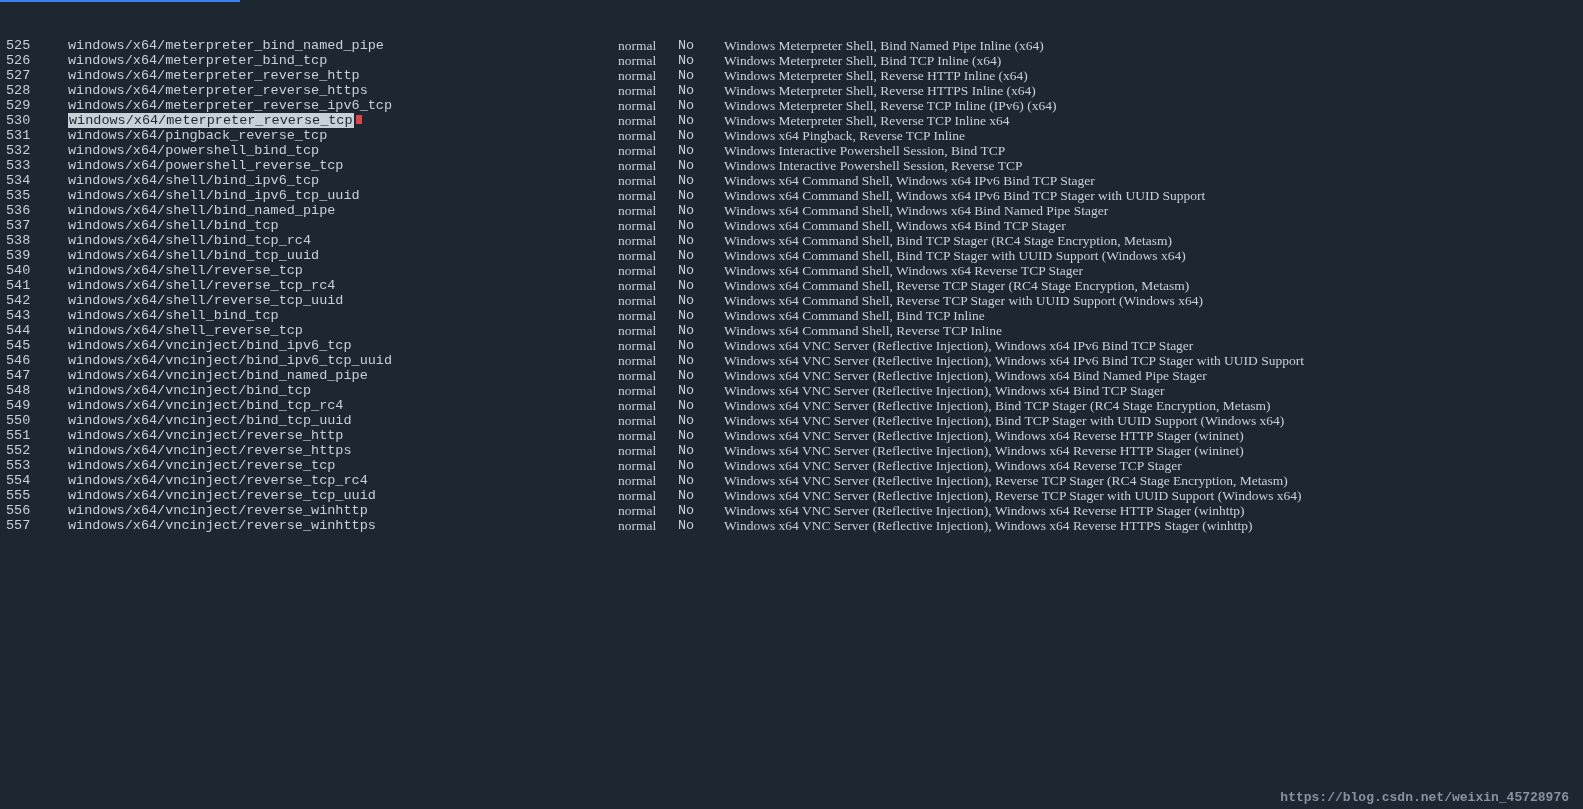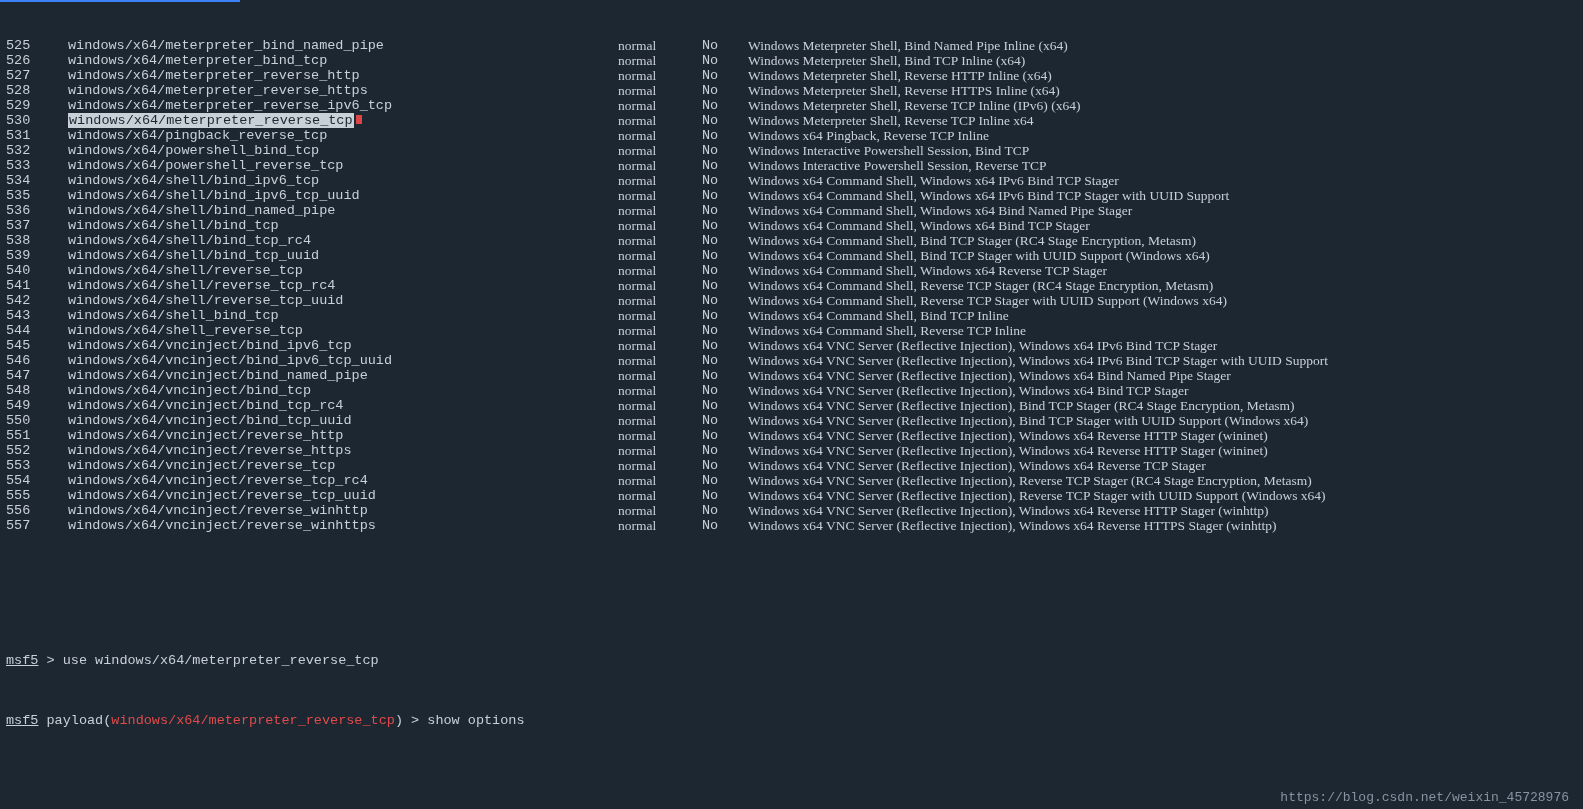--- a/index.html
+++ b/index.html
@@ -21,57 +21,56 @@
     background: #3b82f6;
   }
   .terminal {
     padding: 8px 6px;
     white-space: pre;
   }
   .row { display: flex; }
   .col-num { width: 62px; text-align: left; padding-right: 14px; }
   .col-name { width: 550px; }
   .col-rank { width: 60px; font-family: Liberation Serif, serif; }
-  .col-check { width: 46px; margin-left: 24px; }
+  .col-check { width: 46px; }
   .col-desc { flex: 1; font-family: Liberation Serif, serif; }
   .highlight {
     background: #c8d0d8;
     color: #1c2732;
     padding: 0 1px;
   }
   .red-cursor {
     display: inline-block;
     width: 6px; height: 9px;
     background: #d44;
     margin-left: 2px;
   }
   .prompt-underline { text-decoration: underline; }
   .prompt-red { color: #e24a4a; }
   .watermark {
     position: absolute;
     right: 14px;
     bottom: 4px;
     color: #8892a0;
     font-size: 13px;
+    font-weight: bold;
   }
 </style>
 </head>
 <body>
 
 <div class="progress-bar"></div>
 
 <div class="terminal">
   <div id="payload-list"><div class="row"><span class="col-num">525</span><span class="col-name">windows/x64/meterpreter_bind_named_pipe</span><span class="col-rank">normal</span><span class="col-check">No</span><span class="col-desc">Windows Meterpreter Shell, Bind Named Pipe Inline (x64)</span></div><div class="row"><span class="col-num">526</span><span class="col-name">windows/x64/meterpreter_bind_tcp</span><span class="col-rank">normal</span><span class="col-check">No</span><span class="col-desc">Windows Meterpreter Shell, Bind TCP Inline (x64)</span></div><div class="row"><span class="col-num">527</span><span class="col-name">windows/x64/meterpreter_reverse_http</span><span class="col-rank">normal</span><span class="col-check">No</span><span class="col-desc">Windows Meterpreter Shell, Reverse HTTP Inline (x64)</span></div><div class="row"><span class="col-num">528</span><span class="col-name">windows/x64/meterpreter_reverse_https</span><span class="col-rank">normal</span><span class="col-check">No</span><span class="col-desc">Windows Meterpreter Shell, Reverse HTTPS Inline (x64)</span></div><div class="row"><span class="col-num">529</span><span class="col-name">windows/x64/meterpreter_reverse_ipv6_tcp</span><span class="col-rank">normal</span><span class="col-check">No</span><span class="col-desc">Windows Meterpreter Shell, Reverse TCP Inline (IPv6) (x64)</span></div><div class="row"><span class="col-num">530</span><span class="col-name"><span class="highlight">windows/x64/meterpreter_reverse_tcp</span><span class="red-cursor"></span></span><span class="col-rank">normal</span><span class="col-check">No</span><span class="col-desc">Windows Meterpreter Shell, Reverse TCP Inline x64</span></div><div class="row"><span class="col-num">531</span><span class="col-name">windows/x64/pingback_reverse_tcp</span><span class="col-rank">normal</span><span class="col-check">No</span><span class="col-desc">Windows x64 Pingback, Reverse TCP Inline</span></div><div class="row"><span class="col-num">532</span><span class="col-name">windows/x64/powershell_bind_tcp</span><span class="col-rank">normal</span><span class="col-check">No</span><span class="col-desc">Windows Interactive Powershell Session, Bind TCP</span></div><div class="row"><span class="col-num">533</span><span class="col-name">windows/x64/powershell_reverse_tcp</span><span class="col-rank">normal</span><span class="col-check">No</span><span class="col-desc">Windows Interactive Powershell Session, Reverse TCP</span></div><div class="row"><span class="col-num">534</span><span class="col-name">windows/x64/shell/bind_ipv6_tcp</span><span class="col-rank">normal</span><span class="col-check">No</span><span class="col-desc">Windows x64 Command Shell, Windows x64 IPv6 Bind TCP Stager</span></div><div class="row"><span class="col-num">535</span><span class="col-name">windows/x64/shell/bind_ipv6_tcp_uuid</span><span class="col-rank">normal</span><span class="col-check">No</span><span class="col-desc">Windows x64 Command Shell, Windows x64 IPv6 Bind TCP Stager with UUID Support</span></div><div class="row"><span class="col-num">536</span><span class="col-name">windows/x64/shell/bind_named_pipe</span><span class="col-rank">normal</span><span class="col-check">No</span><span class="col-desc">Windows x64 Command Shell, Windows x64 Bind Named Pipe Stager</span></div><div class="row"><span class="col-num">537</span><span class="col-name">windows/x64/shell/bind_tcp</span><span class="col-rank">normal</span><span class="col-check">No</span><span class="col-desc">Windows x64 Command Shell, Windows x64 Bind TCP Stager</span></div><div class="row"><span class="col-num">538</span><span class="col-name">windows/x64/shell/bind_tcp_rc4</span><span class="col-rank">normal</span><span class="col-check">No</span><span class="col-desc">Windows x64 Command Shell, Bind TCP Stager (RC4 Stage Encryption, Metasm)</span></div><div class="row"><span class="col-num">539</span><span class="col-name">windows/x64/shell/bind_tcp_uuid</span><span class="col-rank">normal</span><span class="col-check">No</span><span class="col-desc">Windows x64 Command Shell, Bind TCP Stager with UUID Support (Windows x64)</span></div><div class="row"><span class="col-num">540</span><span class="col-name">windows/x64/shell/reverse_tcp</span><span class="col-rank">normal</span><span class="col-check">No</span><span class="col-desc">Windows x64 Command Shell, Windows x64 Reverse TCP Stager</span></div><div class="row"><span class="col-num">541</span><span class="col-name">windows/x64/shell/reverse_tcp_rc4</span><span class="col-rank">normal</span><span class="col-check">No</span><span class="col-desc">Windows x64 Command Shell, Reverse TCP Stager (RC4 Stage Encryption, Metasm)</span></div><div class="row"><span class="col-num">542</span><span class="col-name">windows/x64/shell/reverse_tcp_uuid</span><span class="col-rank">normal</span><span class="col-check">No</span><span class="col-desc">Windows x64 Command Shell, Reverse TCP Stager with UUID Support (Windows x64)</span></div><div class="row"><span class="col-num">543</span><span class="col-name">windows/x64/shell_bind_tcp</span><span class="col-rank">normal</span><span class="col-check">No</span><span class="col-desc">Windows x64 Command Shell, Bind TCP Inline</span></div><div class="row"><span class="col-num">544</span><span class="col-name">windows/x64/shell_reverse_tcp</span><span class="col-rank">normal</span><span class="col-check">No</span><span class="col-desc">Windows x64 Command Shell, Reverse TCP Inline</span></div><div class="row"><span class="col-num">545</span><span class="col-name">windows/x64/vncinject/bind_ipv6_tcp</span><span class="col-rank">normal</span><span class="col-check">No</span><span class="col-desc">Windows x64 VNC Server (Reflective Injection), Windows x64 IPv6 Bind TCP Stager</span></div><div class="row"><span class="col-num">546</span><span class="col-name">windows/x64/vncinject/bind_ipv6_tcp_uuid</span><span class="col-rank">normal</span><span class="col-check">No</span><span class="col-desc">Windows x64 VNC Server (Reflective Injection), Windows x64 IPv6 Bind TCP Stager with UUID Support</span></div><div class="row"><span class="col-num">547</span><span class="col-name">windows/x64/vncinject/bind_named_pipe</span><span class="col-rank">normal</span><span class="col-check">No</span><span class="col-desc">Windows x64 VNC Server (Reflective Injection), Windows x64 Bind Named Pipe Stager</span></div><div class="row"><span class="col-num">548</span><span class="col-name">windows/x64/vncinject/bind_tcp</span><span class="col-rank">normal</span><span class="col-check">No</span><span class="col-desc">Windows x64 VNC Server (Reflective Injection), Windows x64 Bind TCP Stager</span></div><div class="row"><span class="col-num">549</span><span class="col-name">windows/x64/vncinject/bind_tcp_rc4</span><span class="col-rank">normal</span><span class="col-check">No</span><span class="col-desc">Windows x64 VNC Server (Reflective Injection), Bind TCP Stager (RC4 Stage Encryption, Metasm)</span></div><div class="row"><span class="col-num">550</span><span class="col-name">windows/x64/vncinject/bind_tcp_uuid</span><span class="col-rank">normal</span><span class="col-check">No</span><span class="col-desc">Windows x64 VNC Server (Reflective Injection), Bind TCP Stager with UUID Support (Windows x64)</span></div><div class="row"><span class="col-num">551</span><span class="col-name">windows/x64/vncinject/reverse_http</span><span class="col-rank">normal</span><span class="col-check">No</span><span class="col-desc">Windows x64 VNC Server (Reflective Injection), Windows x64 Reverse HTTP Stager (wininet)</span></div><div class="row"><span class="col-num">552</span><span class="col-name">windows/x64/vncinject/reverse_https</span><span class="col-rank">normal</span><span class="col-check">No</span><span class="col-desc">Windows x64 VNC Server (Reflective Injection), Windows x64 Reverse HTTP Stager (wininet)</span></div><div class="row"><span class="col-num">553</span><span class="col-name">windows/x64/vncinject/reverse_tcp</span><span class="col-rank">normal</span><span class="col-check">No</span><span class="col-desc">Windows x64 VNC Server (Reflective Injection), Windows x64 Reverse TCP Stager</span></div><div class="row"><span class="col-num">554</span><span class="col-name">windows/x64/vncinject/reverse_tcp_rc4</span><span class="col-rank">normal</span><span class="col-check">No</span><span class="col-desc">Windows x64 VNC Server (Reflective Injection), Reverse TCP Stager (RC4 Stage Encryption, Metasm)</span></div><div class="row"><span class="col-num">555</span><span class="col-name">windows/x64/vncinject/reverse_tcp_uuid</span><span class="col-rank">normal</span><span class="col-check">No</span><span class="col-desc">Windows x64 VNC Server (Reflective Injection), Reverse TCP Stager with UUID Support (Windows x64)</span></div><div class="row"><span class="col-num">556</span><span class="col-name">windows/x64/vncinject/reverse_winhttp</span><span class="col-rank">normal</span><span class="col-check">No</span><span class="col-desc">Windows x64 VNC Server (Reflective Injection), Windows x64 Reverse HTTP Stager (winhttp)</span></div><div class="row"><span class="col-num">557</span><span class="col-name">windows/x64/vncinject/reverse_winhttps</span><span class="col-rank">normal</span><span class="col-check">No</span><span class="col-desc">Windows x64 VNC Server (Reflective Injection), Windows x64 Reverse HTTPS Stager (winhttp)</span></div></div>
 
   <div>&nbsp;</div>
 
 
-  <div><span class="prompt-underline">msf5</span><span> &gt; use windows/x64/meterpreter_reverse_tcp</span></div>
 
-  <div><span class="prompt-underline">msf5</span><span> payload(</span><span class="prompt-red">windows/x64/meterpreter_reverse_tcp</span><span>) &gt; show options</span></div>
 
   
 
   
 
   
 
   
   
 

